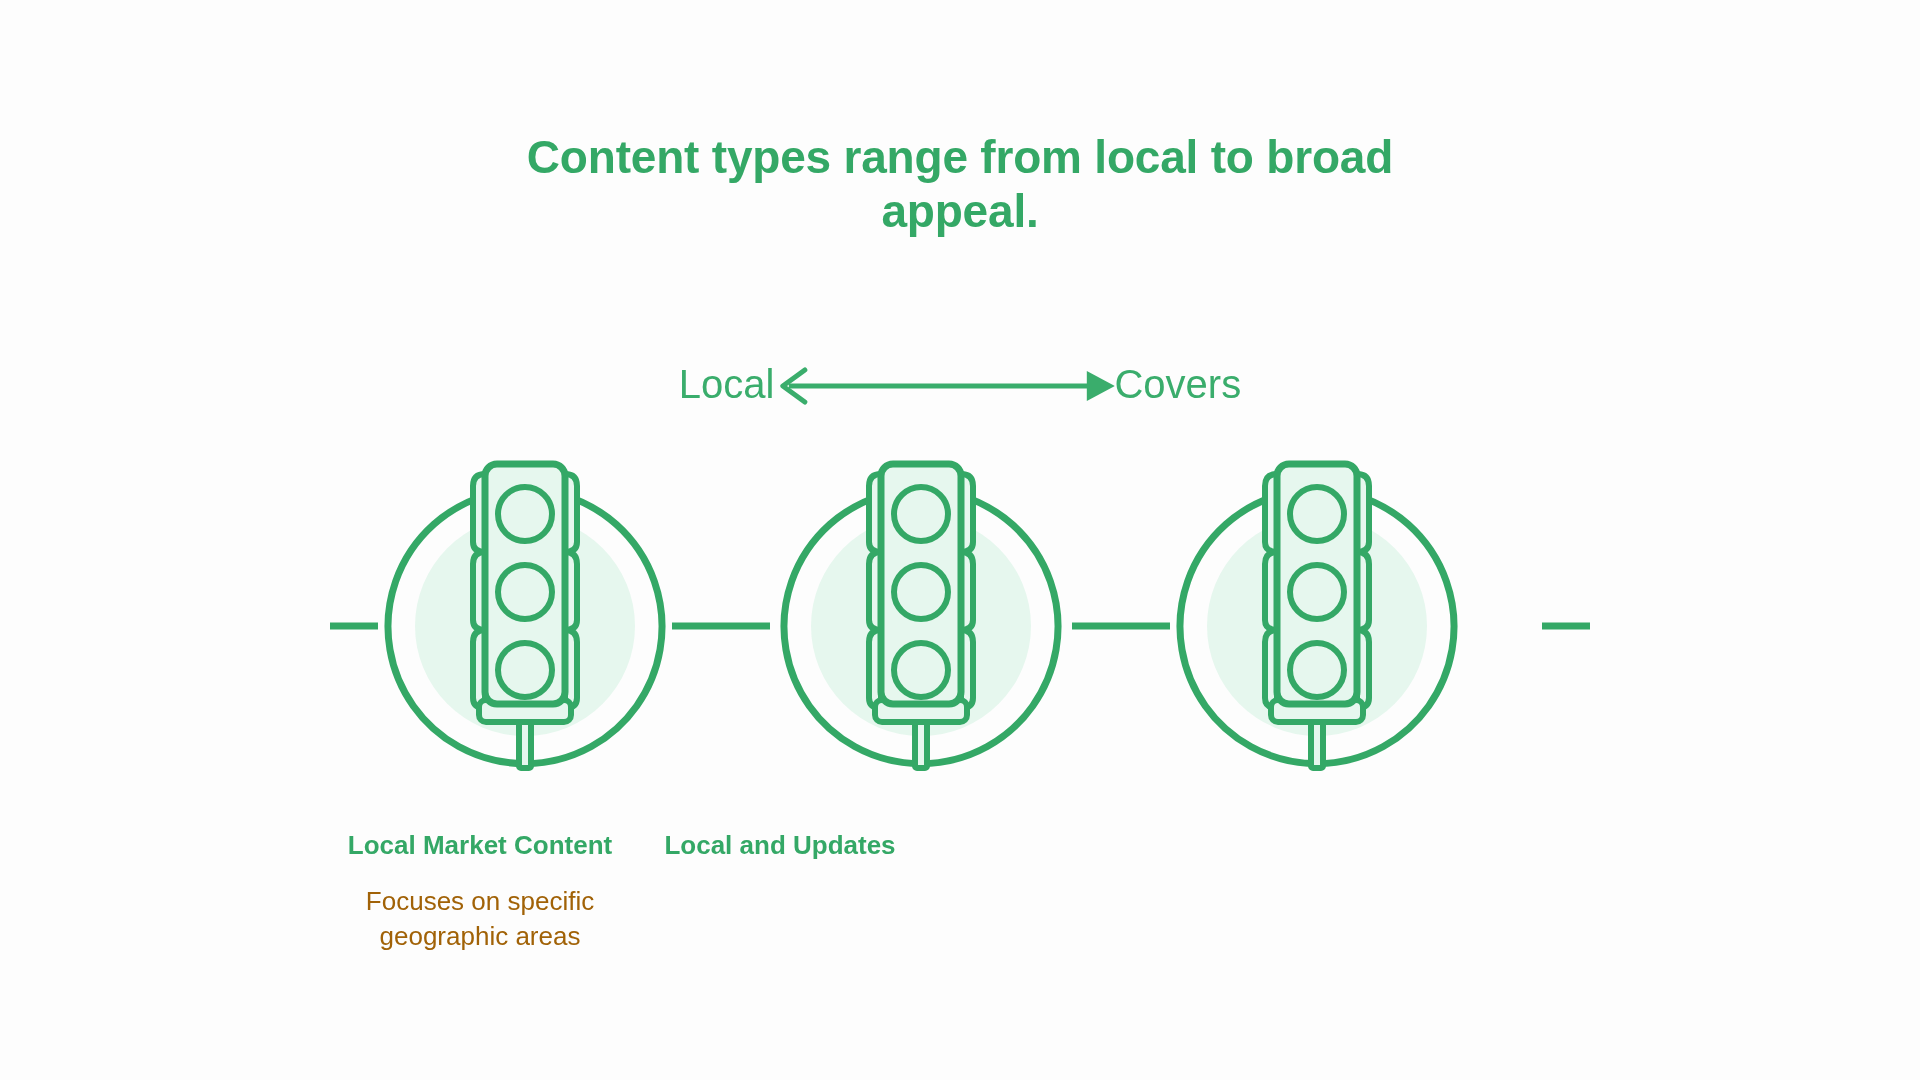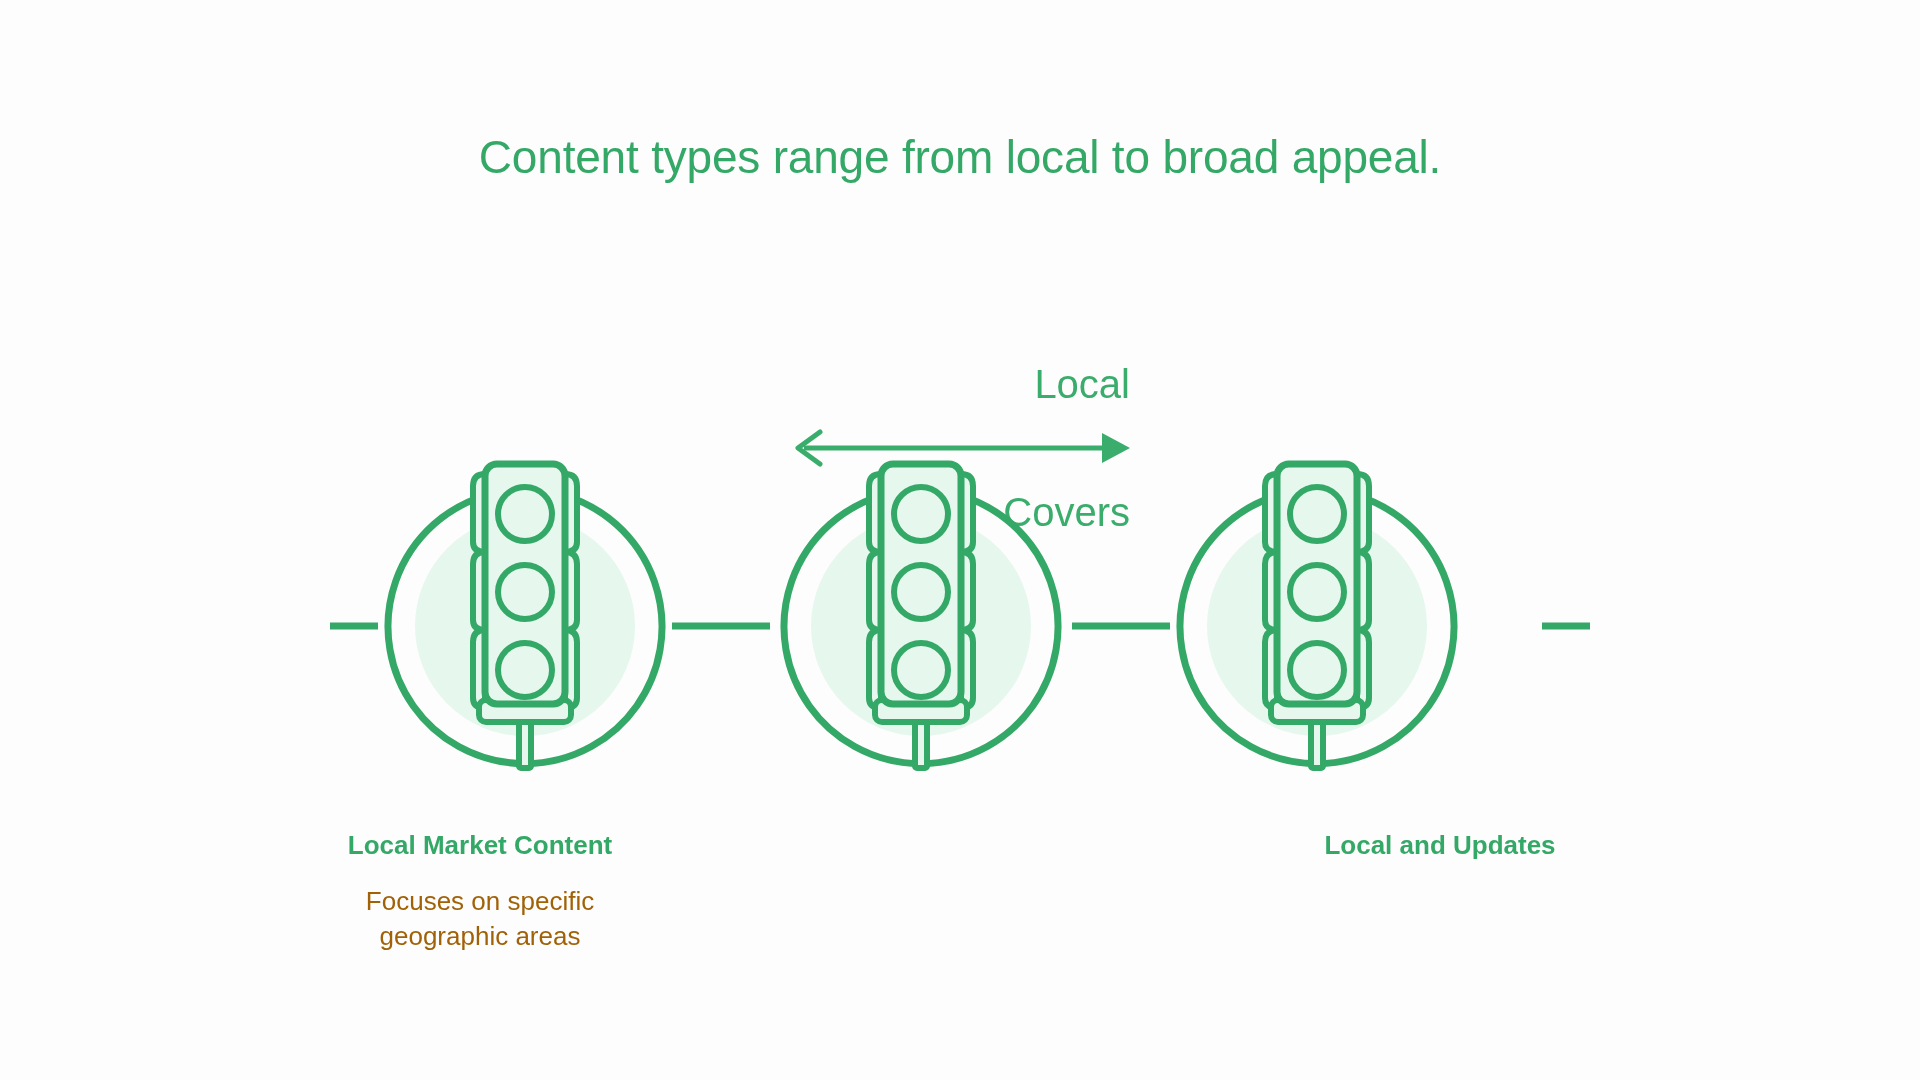--- a/index.html
+++ b/index.html
@@ -25,36 +25,34 @@
   
   .title {
     position: absolute;
     left: 50%;
     transform: translateX(-50%);
     top: 118px;
     width: 1000px;
     text-align: center;
     color: #34a866;
     font-size: 46px;
-    font-weight: 400;
+    font-weight: 700;
     line-height: 1.18;
     letter-spacing: -0.2px;
     margin-top: 12px;
   }
 
   
   .scale-row {
     position: absolute;
     top: 364px;
     left: 50%;
     transform: translateX(-50%);
     display: flex;
-    align-items: flex-end;
-    gap: 22px;
-    flex-direction: column;
+    align-items: flex-start;
   }
   .scale-label {
     color: #3aad6c;
     font-size: 40px;
     font-weight: 400;
     line-height: 1;
     white-space: nowrap;
   }
   .scale-arrow {
     display: block;
@@ -72,21 +70,20 @@
   .diagram svg { display: block; }
 
   
   .captions {
     position: absolute;
     top: 828px;
     left: 50%;
     transform: translateX(-50%);
     width: 1260px;
     display: flex;
-    justify-content: space-between;
   }
   .caption-col {
     width: 300px;
     text-align: center;
   }
   .caption-title {
     color: #34a866;
     font-size: 26px;
     font-weight: 700;
     line-height: 1.32;

